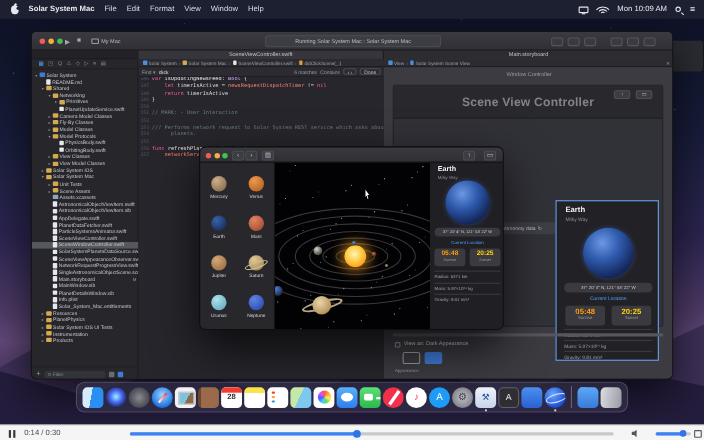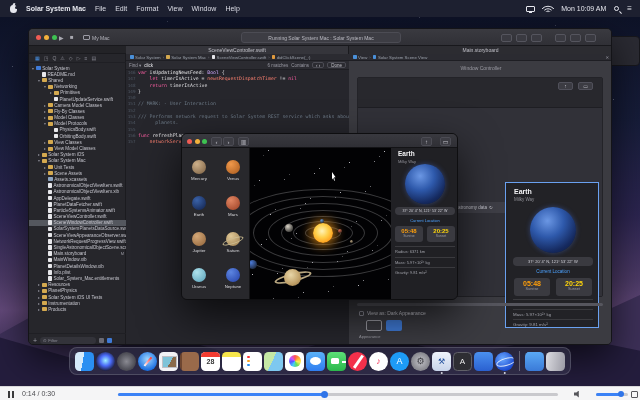--- a/index.html
+++ b/index.html
@@ -554,20 +554,21 @@
           <span class="csep">›</span>
           <span class="crumb">
             <span class="cico" style="background: rgb(74, 144, 217);"></span>
             <span>Solar System Scene View</span>
           </span>
           <span id="sb-close">✕</span>
         </div>
       <div id="wc-label">Window Controller</div>
       <div id="sb-scene">
         <div id="sb-scene-header">
+          <div id="sb-scene-title">Scene View Controller</div>
           <div class="hdr-btn" style="left:200px">↑</div>
           <div class="hdr-btn" style="left:220px">▭</div>
         </div>
         <div id="sb-content">
           <div id="sb-pill">
             <span>Waiting for astronomy data</span>
             <span>↻</span>
           </div>
 
           <div id="sb-earth" class="panel">

